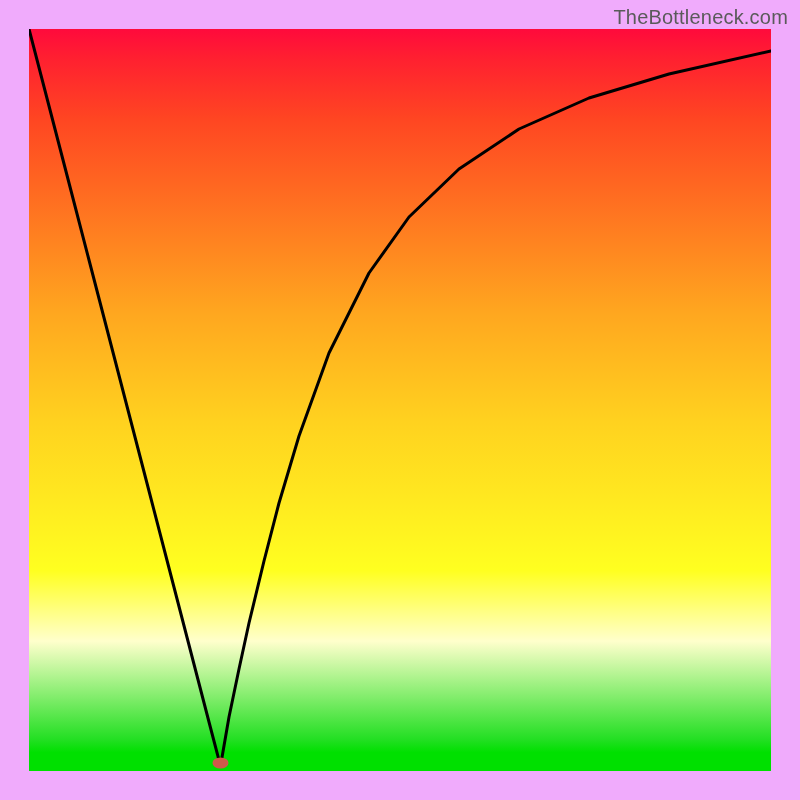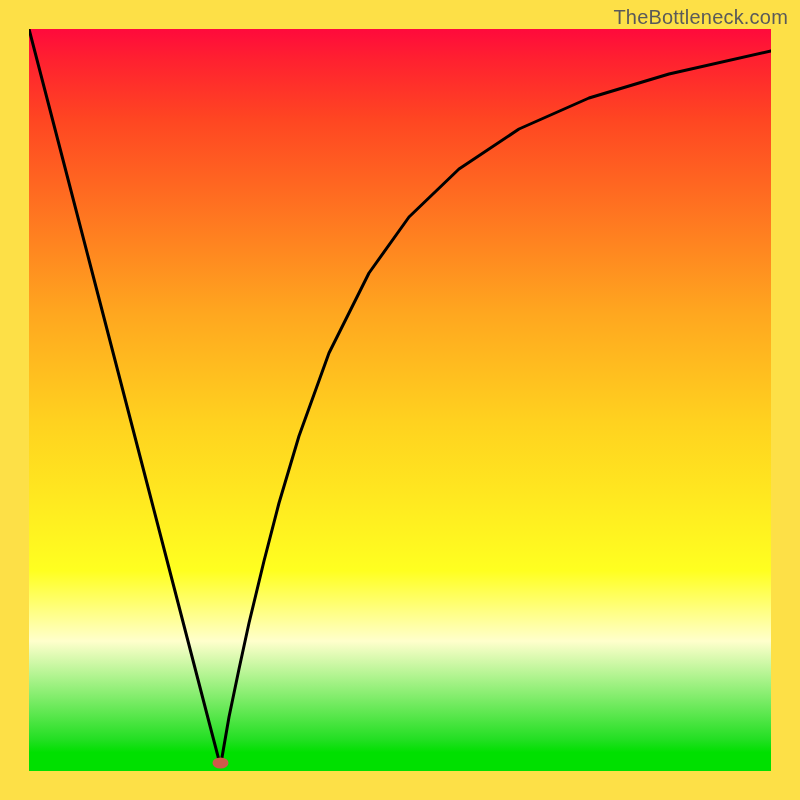--- a/index.html
+++ b/index.html
@@ -1,20 +1,20 @@
 <!DOCTYPE html>
 <html><head>
 <meta charset="utf-8">
 <style>
   * { margin: 0; padding: 0; box-sizing: border-box; }
   body { width: 800px; height: 800px; position: relative; background: #000; font-family: Arial, sans-serif; }
   .outer {
     width: 800px;
     height: 800px;
-    background: #fde047;
+    background: #f0abfc;
     position: relative;
     text-align: right;
   }
   .plot-area {
     position: absolute;
     left: 29px;
     top: 29px;
     width: 742px;
     height: 742px;
     background: linear-gradient(to bottom,

